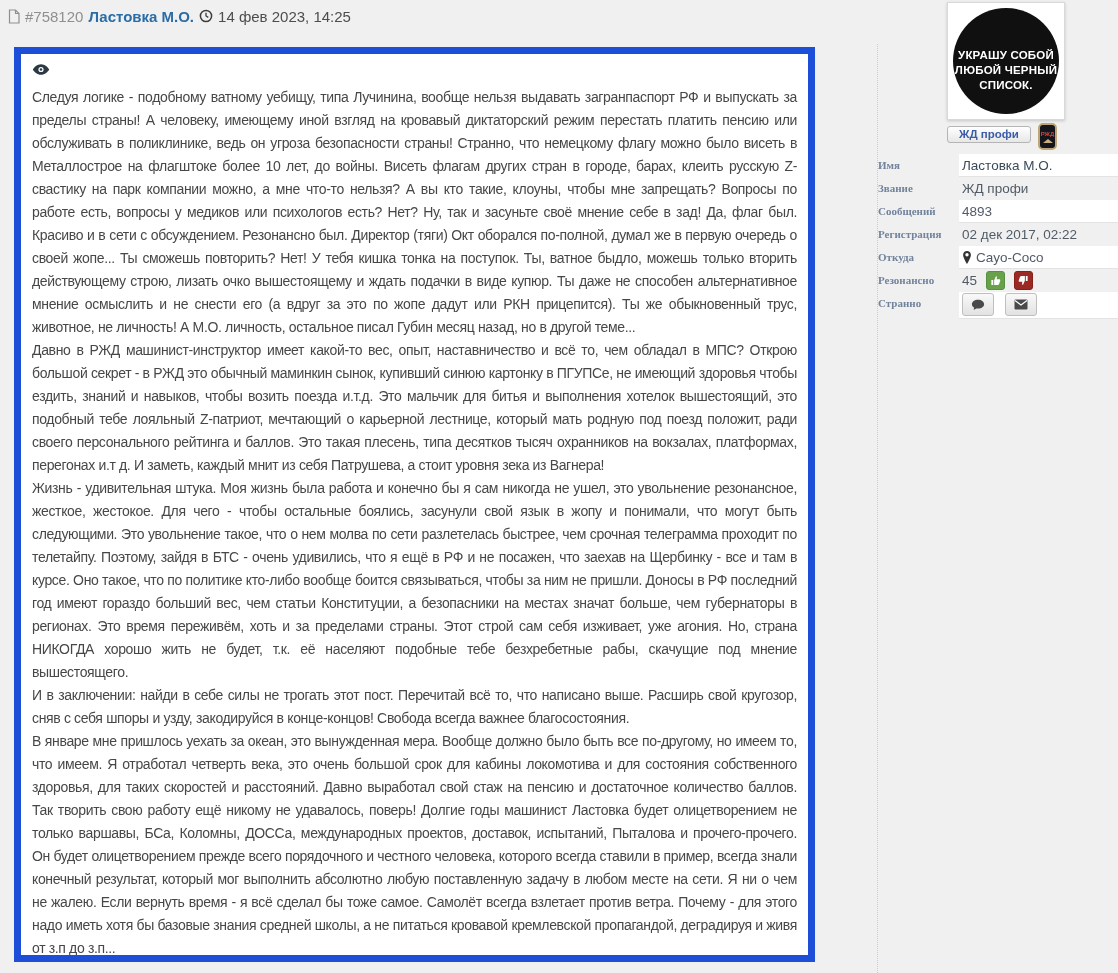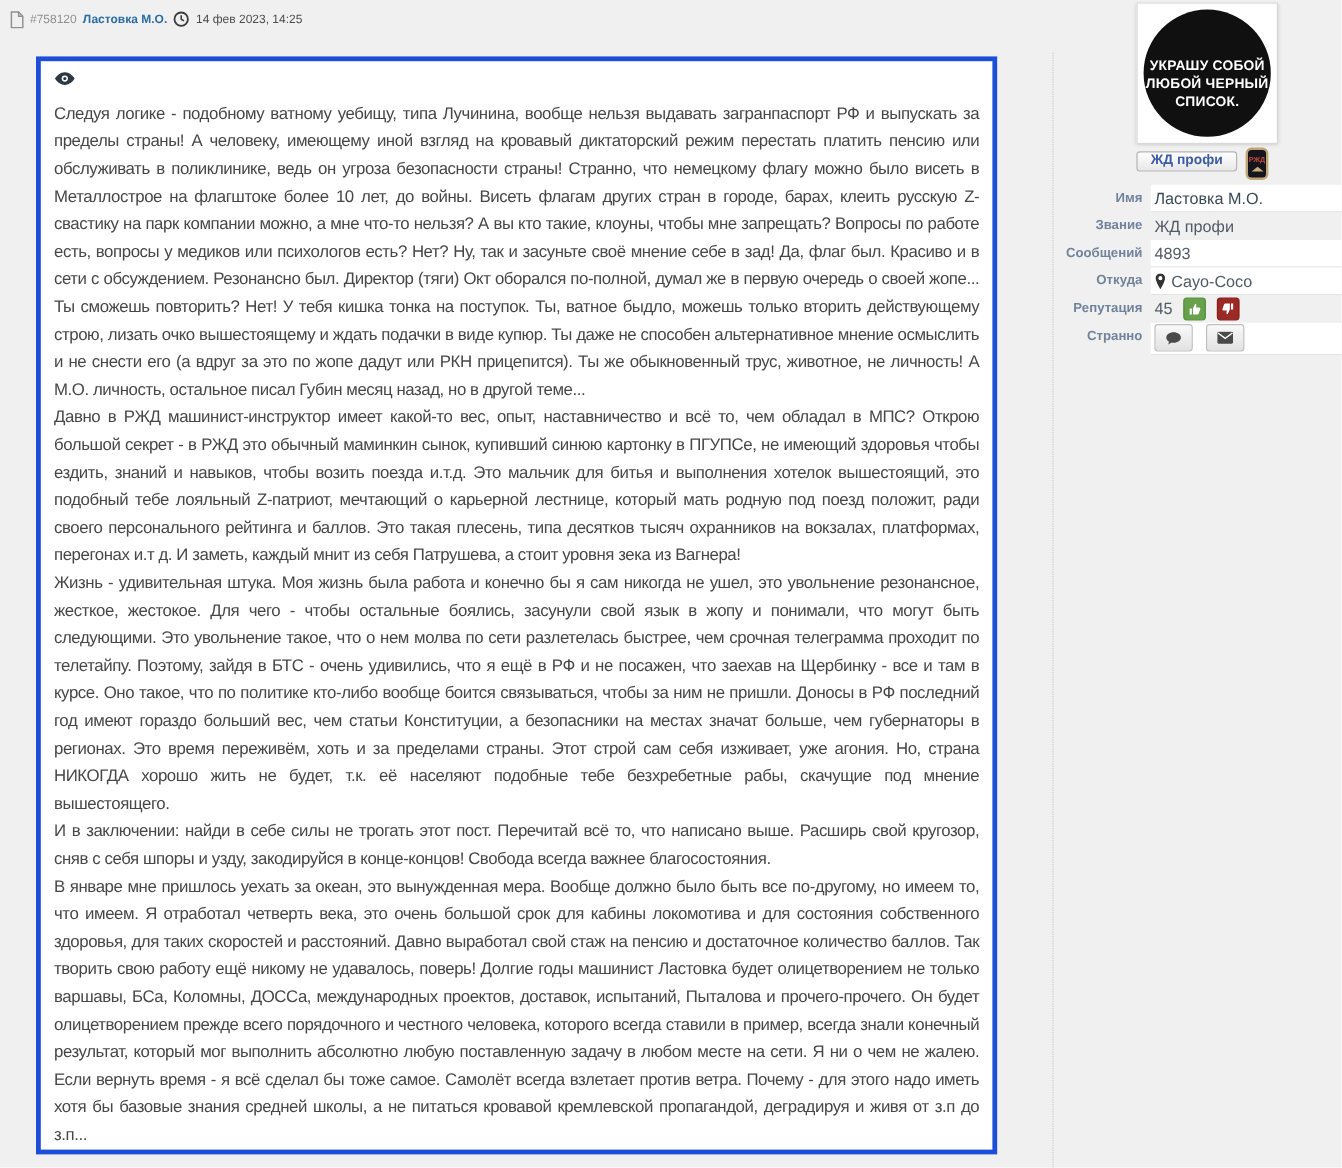--- a/index.html
+++ b/index.html
@@ -4,30 +4,30 @@
 <style>
   html,body{margin:0;padding:0;}
   body{
     width:1118px;height:973px;position:relative;overflow:hidden;
     background:#f0f0f1;
     font-family:"Liberation Sans","DejaVu Sans",sans-serif;
   }
   
   .post-header{
     position:absolute;left:8px;top:7px;height:18px;
-    display:flex;align-items:center;gap:5px;font-size:10px;white-space:nowrap;
+    display:flex;align-items:center;gap:5px;font-size:15px;white-space:nowrap;
   }
   .post-id{color:#8f8f8f;}
   .author-link{color:#2a6da6;font-weight:bold;text-decoration:none;cursor:pointer;}
   .post-date{color:#4d4d4d;text-align:center;}
   .hdr-icon{display:inline-flex;align-items:center;}
   
   .post-body{
-    position:absolute;left:30px;top:47px;width:801px;height:915px;
-    box-sizing:border-box;background:#ffffff;border:4px solid #1d4ed8;
+    position:absolute;left:14px;top:47px;width:801px;height:915px;
+    box-sizing:border-box;background:#ffffff;border:7px solid #1d4ed8;
     padding:8px 11px 6px 11px;overflow:hidden;
   }
   .eye-row{height:24px;}
   .post-text p{
     margin:0;font-size:14px;line-height:23px;color:#474747;
     letter-spacing:-0.35px;text-align:justify;
   }
   
   .sidebar{
     position:absolute;left:877px;top:0;width:241px;height:973px;
@@ -53,22 +53,23 @@
   .rzd-badge{
     position:absolute;left:160px;top:79px;width:19px;height:27px;
     background:#15151d;border:2px solid #bda575;border-radius:5px;
     box-sizing:border-box;display:flex;flex-direction:column;align-items:center;justify-content:center;gap:2px;
   }
   .rzd-badge .logo{color:#c94a3a;font-size:6px;font-weight:bold;line-height:6px;}
   .rzd-badge .chev{width:0;height:0;border-left:5px solid transparent;border-right:5px solid transparent;border-bottom:4px solid #c9b078;}
   .profile-table{position:absolute;left:0;top:110px;width:241px;}
   .p-row{display:flex;align-items:stretch;min-height:23px;}
   .p-label{
-    width:74px;flex:0 0 74px;text-align:right;font-size:11px;font-weight:bold;color:#71839b;
+    width:74px;flex:0 0 74px;font-size:11px;font-weight:bold;color:#71839b;
     padding-top:5px;
+    font-family:Liberation Serif, serif;
   }
   .p-value{
     flex:1;margin-left:7px;font-size:13.5px;color:#515b66;
     padding:4px 0 0 3px;display:flex;align-items:flex-start;gap:4px;
   }
   .p-row.zebra .p-value{background:#ffffff;border-bottom:1px solid #e3e3e3;}
   .rep-btn{
     display:inline-flex;width:17px;height:17px;border-radius:3px;margin-left:5px;
     align-items:center;justify-content:center;cursor:pointer;margin-top:-2px;
   }
@@ -153,35 +154,41 @@
         </div>
     </div>
 
     <div class="p-row zebra">
       <div class="p-label">Сообщений</div>
       <div class="p-value">
           <span>4893</span>
         </div>
     </div>
 
+    <div class="p-row">
+      <div class="p-label">Регистрация</div>
+      <div class="p-value">
+          <span>02 дек 2017, 02:22</span>
+        </div>
+    </div>
 
     <div class="p-row zebra">
       <div class="p-label">Откуда</div>
       <div class="p-value">
         <span style="display:inline-flex;margin-top:1px;">
           <svg width="10" height="13" viewBox="0 0 10 13">
               <path d="M5 0C2.8 0 1.1 1.7 1.1 3.9 1.1 6.6 5 13 5 13s3.9-6.4 3.9-9.1C8.9 1.7 7.2 0 5 0zm0 5.5a1.7 1.7 0 1 1 0-3.4 1.7 1.7 0 0 1 0 3.4z" fill="#333333"></path>
             </svg>
         </span>
         <span>Cayo-Coco</span>
       </div>
     </div>
 
     <div class="p-row">
-      <div class="p-label">Репутация</div>
+      <div class="p-label">Резонансно</div>
       <div class="p-value">
         <span>45</span>
         <span class="rep-btn rep-up">
           <svg width="11" height="11" viewBox="0 0 12 12">
               <path d="M1.5 5.5h2V11h-2zM4.5 11V5.6l2-4.3c.8 0 1.3.7 1.1 1.5L7.2 4.6h2.9c.8 0 1.4.8 1.1 1.5l-1.3 3.7c-.3.7-.9 1.2-1.7 1.2H4.5z" fill="#ffffff"></path>
             </svg>
         </span>
         <span class="rep-btn rep-down">
           <svg width="11" height="11" viewBox="0 0 12 12" style="transform:rotate(180deg);">
               <path d="M1.5 5.5h2V11h-2zM4.5 11V5.6l2-4.3c.8 0 1.3.7 1.1 1.5L7.2 4.6h2.9c.8 0 1.4.8 1.1 1.5l-1.3 3.7c-.3.7-.9 1.2-1.7 1.2H4.5z" fill="#ffffff"></path>

